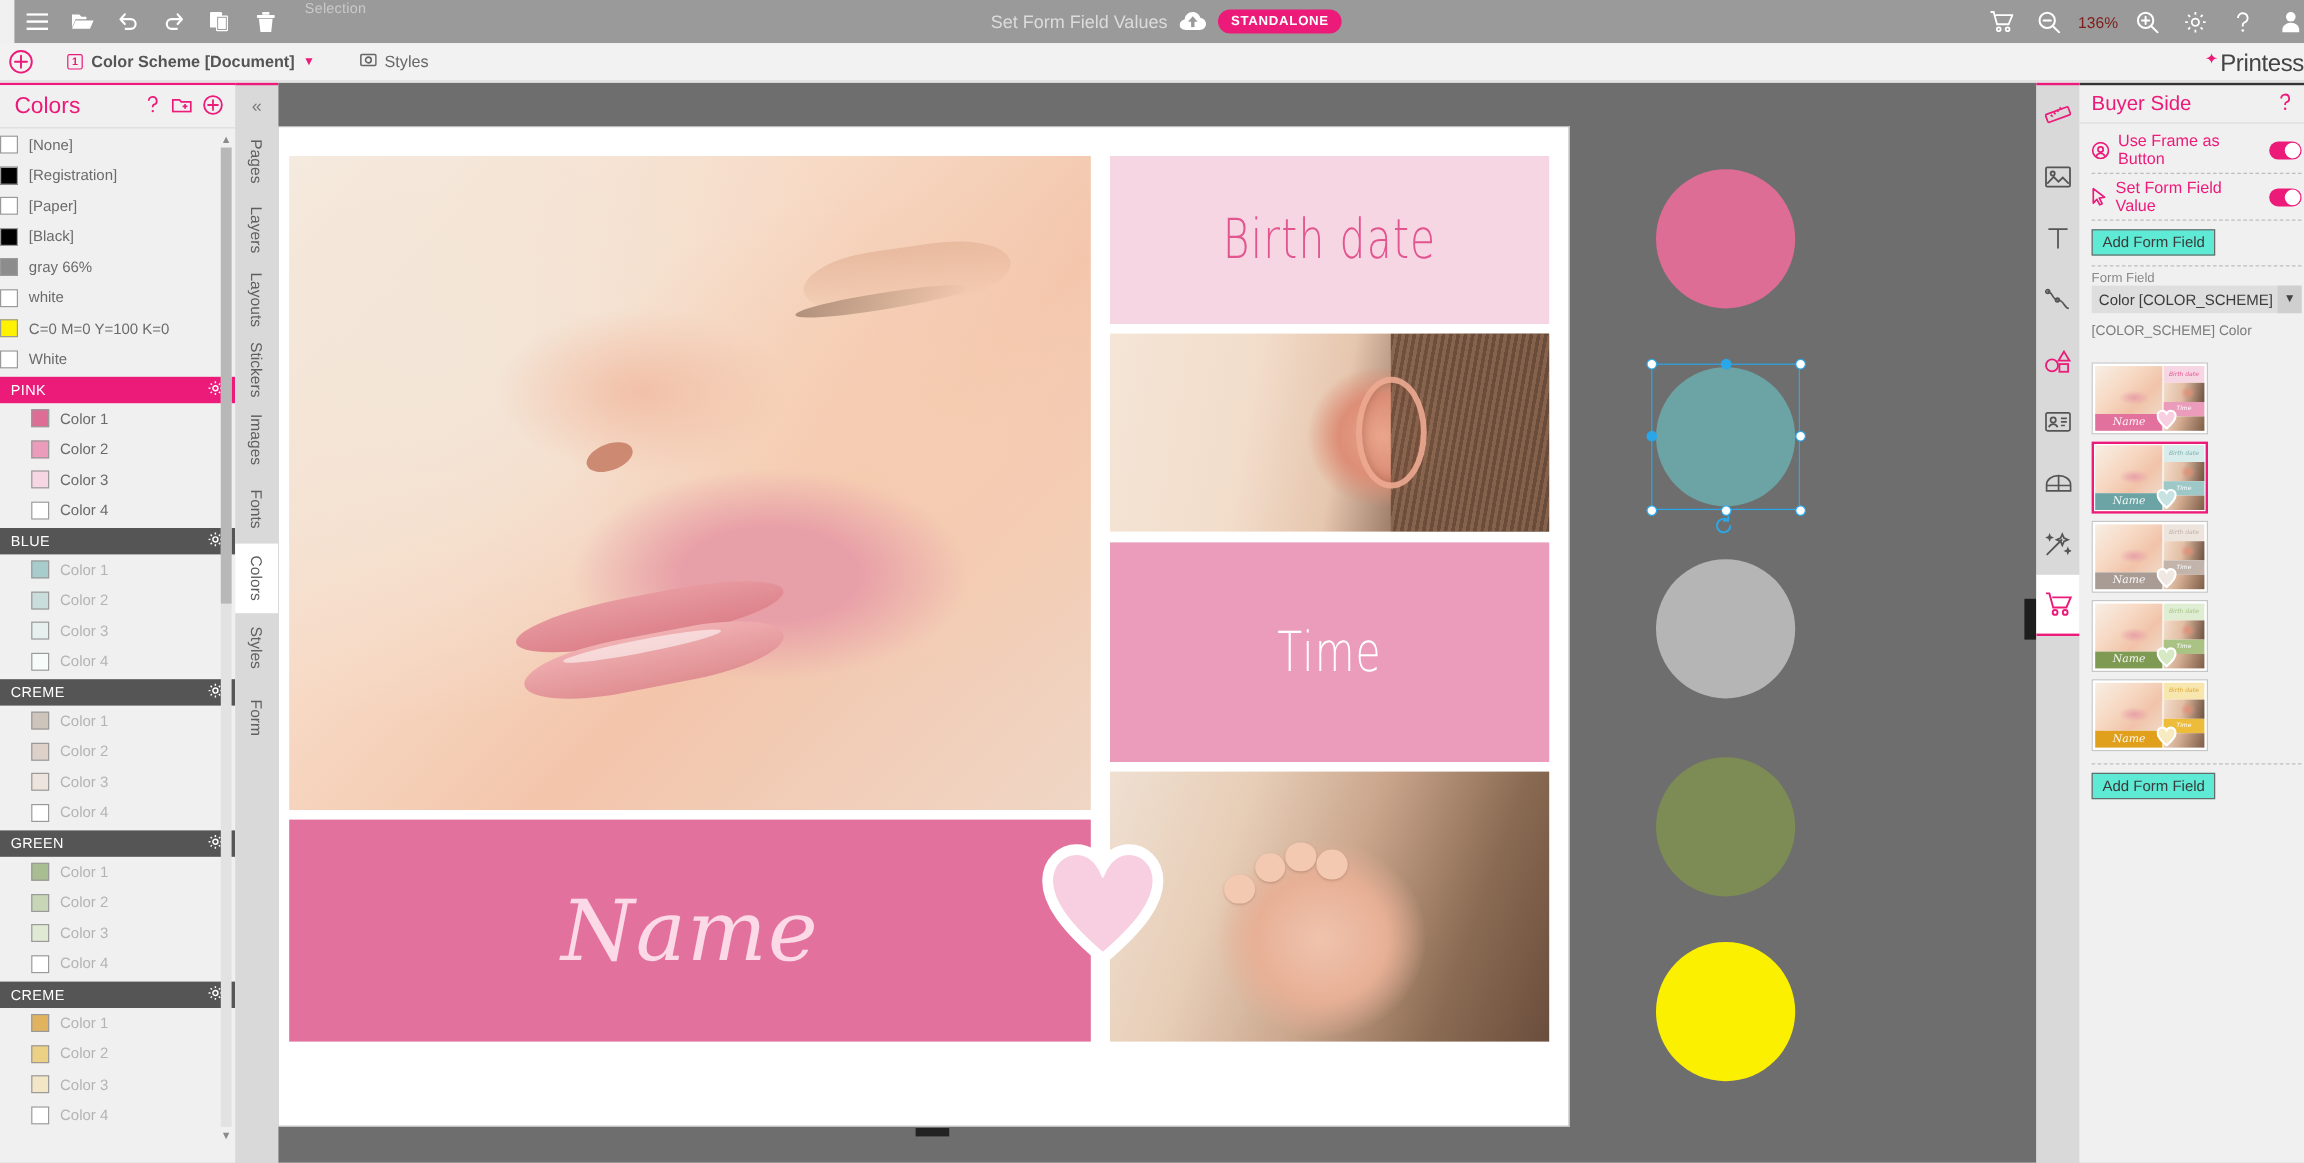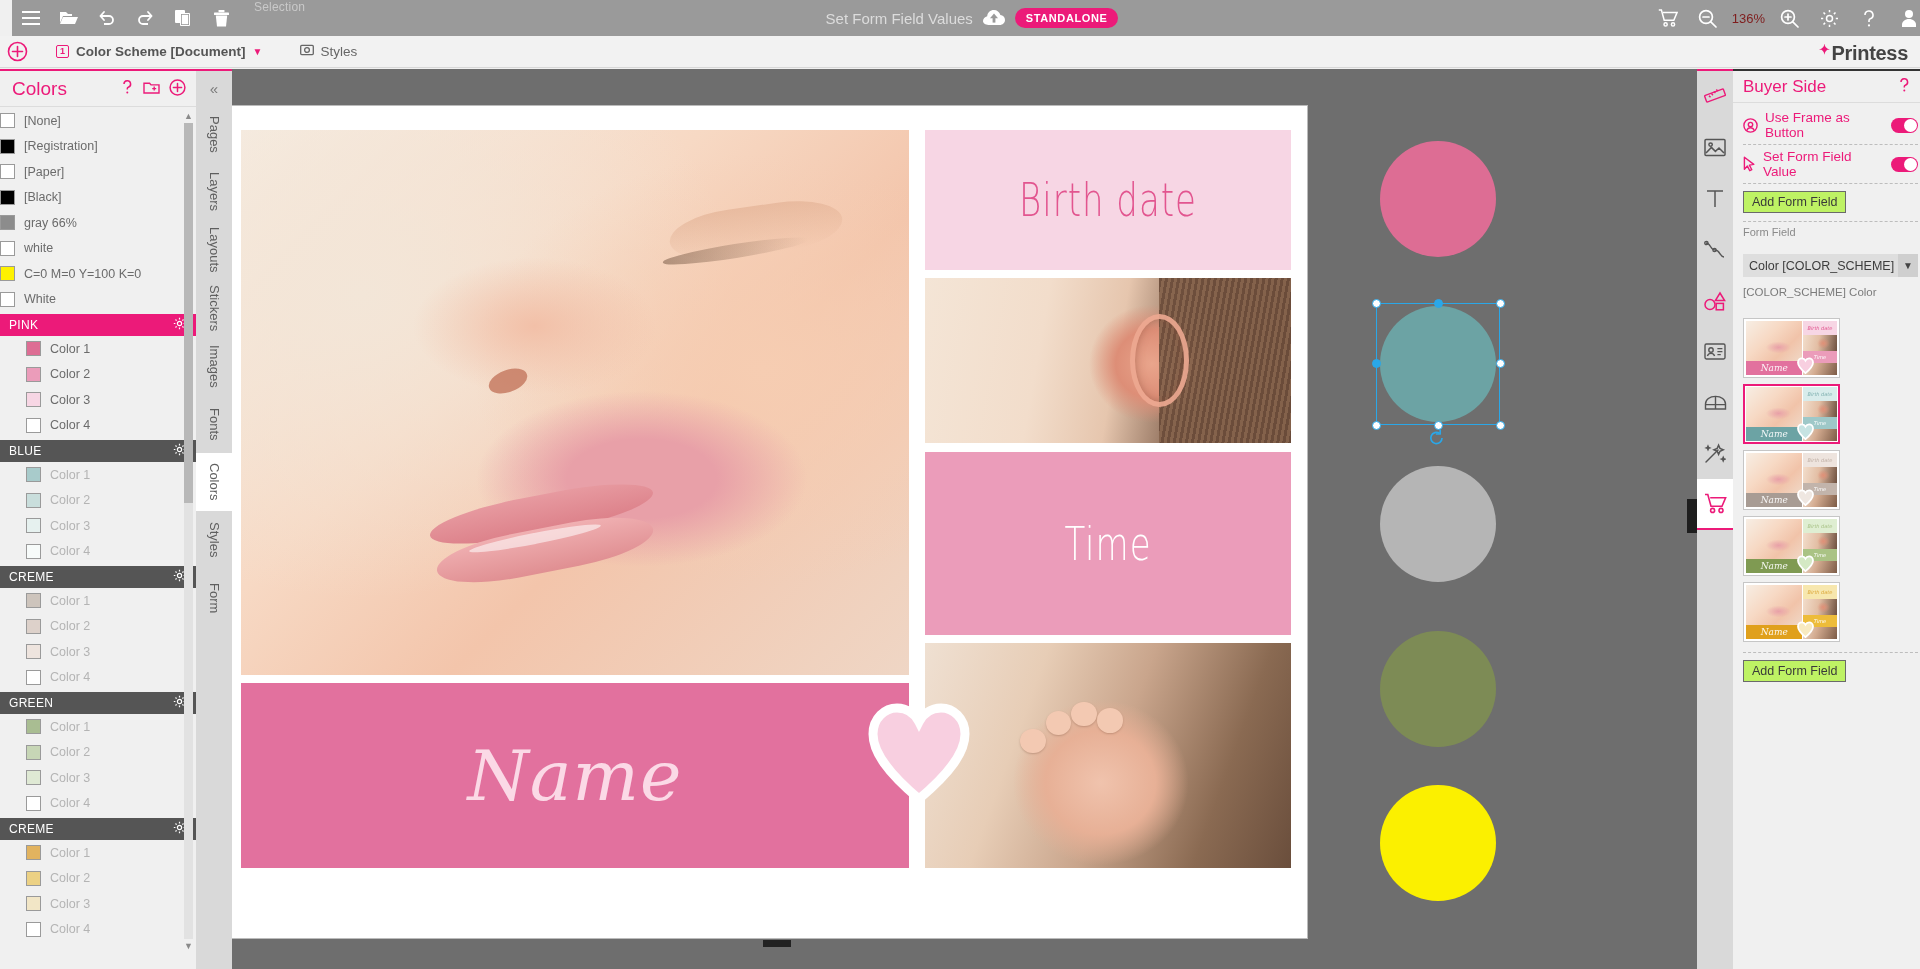--- a/index.html
+++ b/index.html
@@ -56,22 +56,22 @@
   .doc-num {
     border:1.5px solid #ec1a79; color:#ec1a79; font-size:9px; font-weight:bold;
     width:13px; height:13px; line-height:11px; text-align:center; border-radius:2px;
   }
   .caret-pink { color:#ec1a79; font-size:10px; }
   .preview-tab {
     display:flex; align-items:center; gap:6px; margin-left:38px;
     font-size:13.5px; color:#666;
   }
   .brand {
-    position:absolute; right:12px; top:6px;
-    font-size:20px; font-weight:bold; color:#444; letter-spacing:-.3px;
+    position:absolute; right:0; top:6px;
+    font-size:20px; font-weight:normal; color:#444; letter-spacing:-.3px;
   }
   .brand .spark { color:#ec1a79; font-size:13px; position:relative; top:-6px; left:-2px; }
 
   
   .leftpanel {
     position:absolute; left:0; top:69px; width:196px; bottom:0;
     background:#f0f0f0; border-top:2px solid #ec1a79;
   }
   .lp-head {
     height:36px; display:flex; align-items:center; padding:0 10px 0 12px;
@@ -269,24 +269,24 @@
   }
   .rp-row-label { color:#ec1a79; font-size:13.5px; flex:1; }
   .toggle {
     width:27px; height:15px; border-radius:8px; background:#ec1a79; position:relative; flex:none;
   }
   .toggle .knob {
     position:absolute; right:1px; top:1px; width:13px; height:13px; border-radius:50%; background:#fff;
   }
   .dashed { border-top:1px dashed #bdbdbd; margin:4px 0; }
   .btn-outline {
-    display:inline-block; border:1px solid #6a6a6a; background:#bef264;
+    display:inline-block; border:1px solid #6a6a6a; background:#5eead4;
     font-size:12.5px; color:#3a3a3a; padding:3px 8px; margin:3px 0 4px 0;
   }
-  .fld-label { font-size:11px; color:#8a8a8a; margin:4px 0 16px 0; }
+  .fld-label { font-size:11px; color:#8a8a8a; margin:4px 0 0 0; }
   .select-box {
     position:relative; height:23px; background:#dedede; display:flex; align-items:center;
     padding-left:6px; font-size:12.5px; color:#3c3c3c;
   }
   .select-box .arrow {
     position:absolute; right:0; top:0; width:20px; height:23px; background:#cfcfcf;
     display:flex; align-items:center; justify-content:center; font-size:10px; color:#444;
   }
   .scheme-caption { font-size:11.5px; color:#7b7b7b; margin:9px 0 20px 0; }
 

